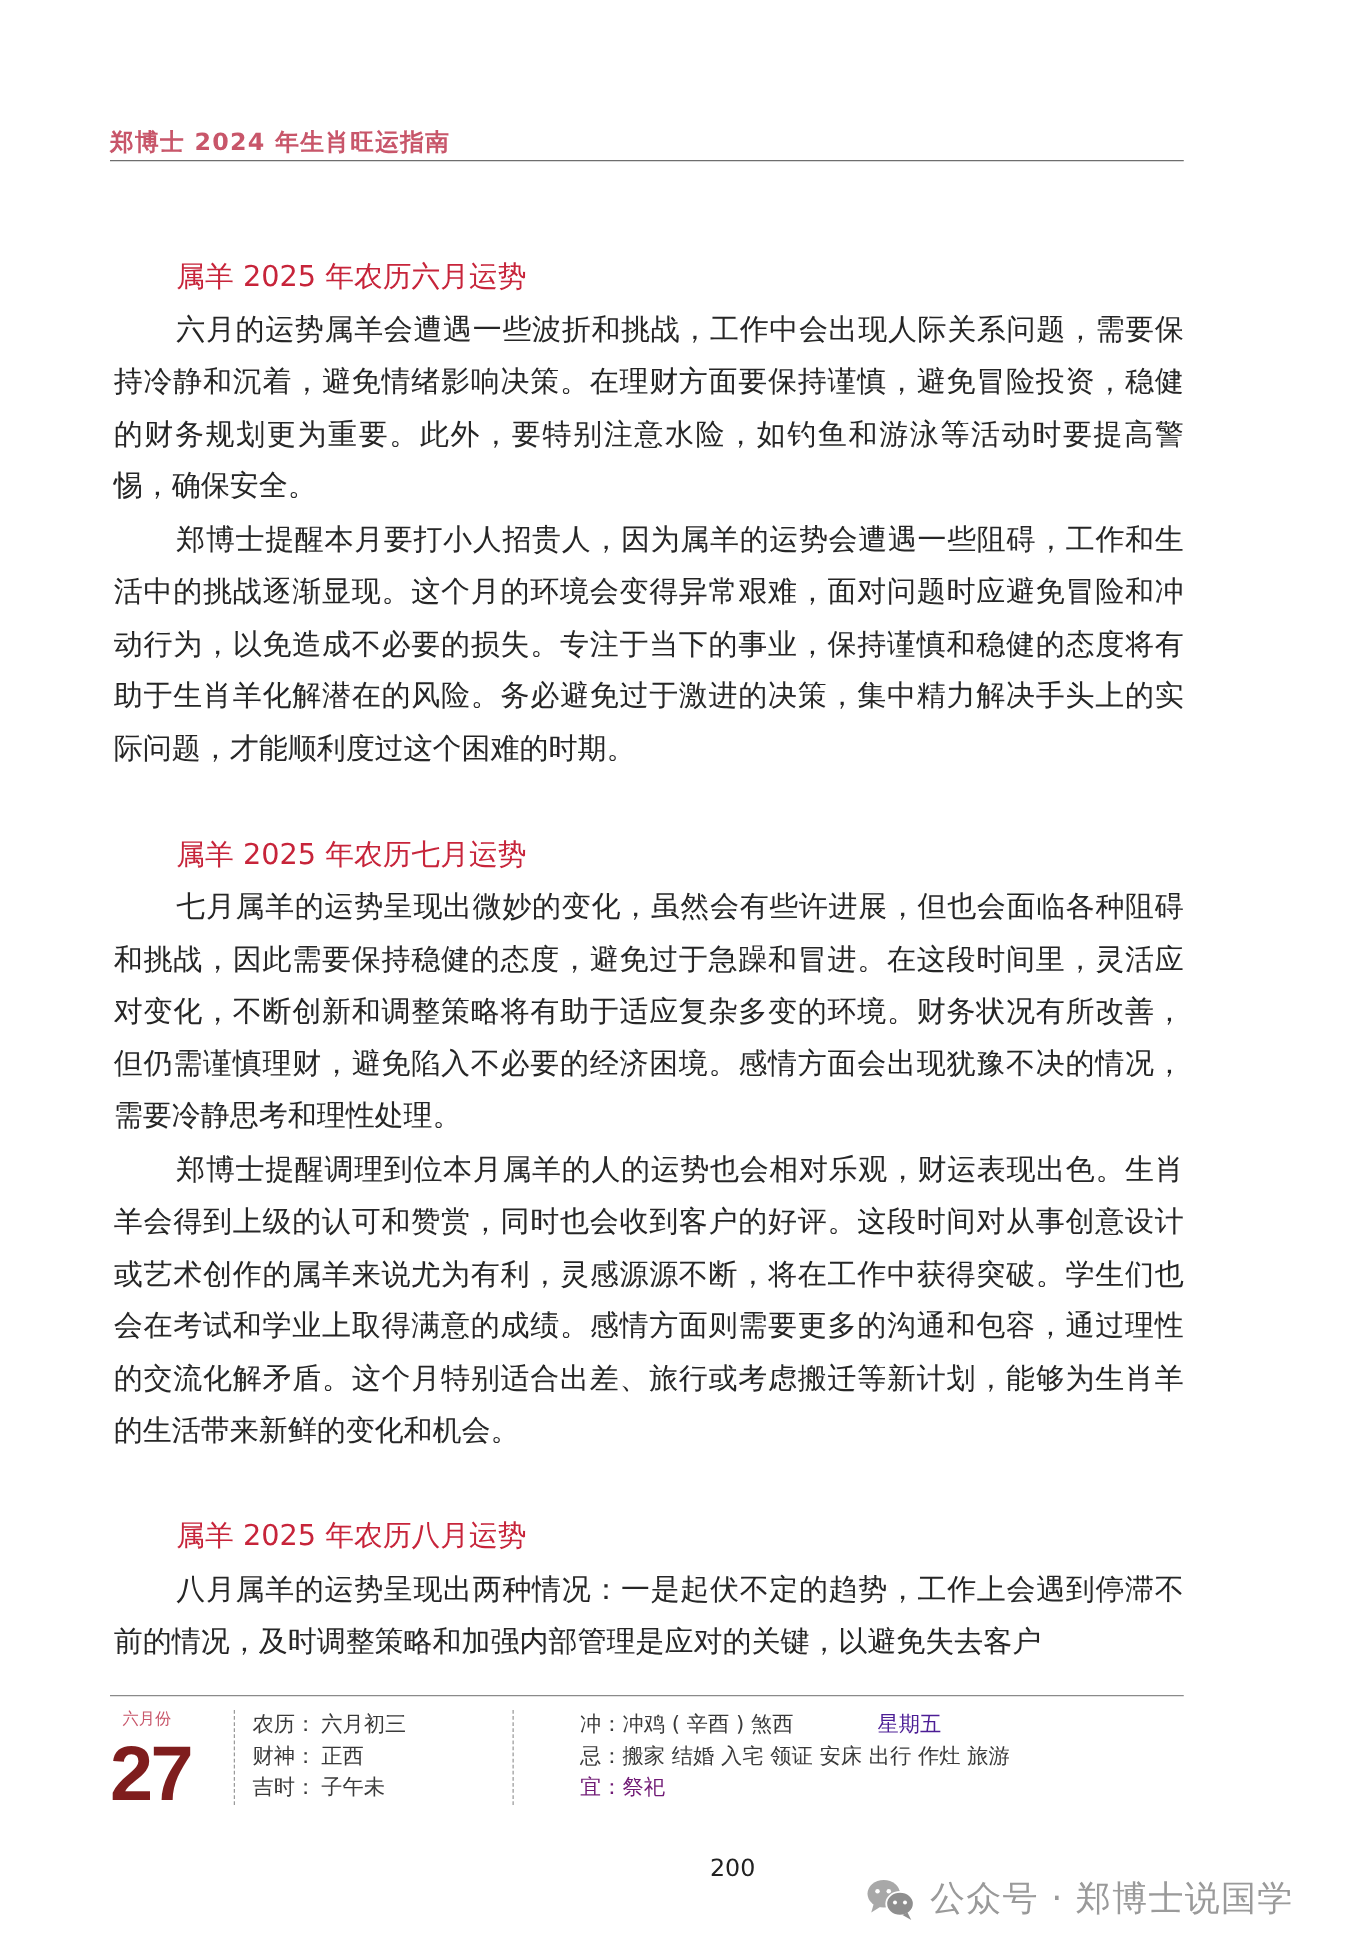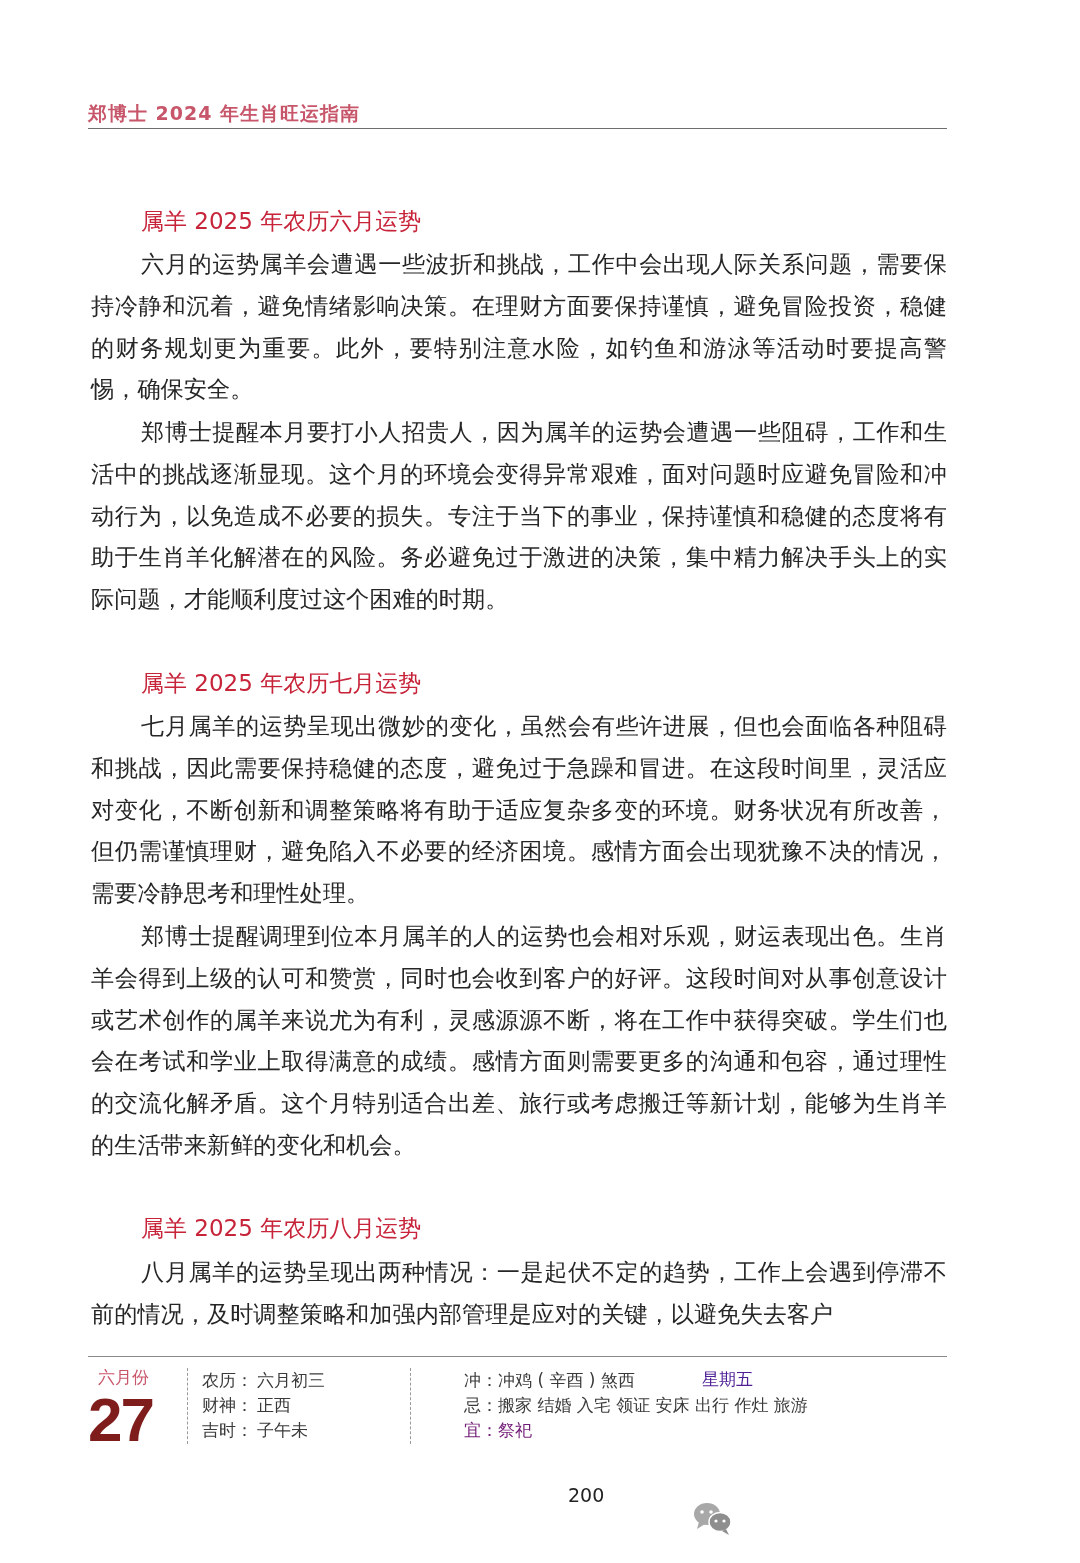--- a/index.html
+++ b/index.html
@@ -17,21 +17,21 @@
   .section-title {
     position: absolute; left: 141px; font-size: 23px; color: #c7243a; font-weight: normal;
   }
   .para {
     position: absolute; left: 91px; width: 856px; font-size: 23.2px; line-height: 41.8px;
     color: #262626; text-align: justify; text-indent: 50px; margin: 0;
   }
   .cal-rule {
     position: absolute; left: 88px; top: 1356px; width: 859px; height: 1px; background: #8a8a8a;
   }
-  .cal-month { position: absolute; left: 98px; top: 1366px; font-size: 17px; color: #c8566a; }
+  .cal-month { position: absolute; left: 98px; top: 1366px; font-size: 13px; color: #c8566a; }
   .cal-day {
     position: absolute; left: 88px; top: 1380px; font-size: 62px; font-weight: bold;
     font-family: "Liberation Sans", sans-serif; color: #7f1d1d; letter-spacing: -2px; line-height: 80px;
   }
   .vdash { position: absolute; width: 0; border-left: 1px dashed #9a9a9a; }
   .cal-col { position: absolute; font-size: 17px; color: #3a3a3a; line-height: 25px; }
   .cal-col .row { white-space: nowrap; }
   .cal-col .lbl { display: inline-block; }
   .cal-col .val { margin-left: 4px; }
   .pink { color: #701a75; }
@@ -101,13 +101,14 @@
       <ellipse cx="15" cy="14" rx="13" ry="11" fill="#a8a8a8"></ellipse>
       <polygon points="7,22 5,29 13,24" fill="#a8a8a8"></polygon>
       <circle cx="10" cy="12" r="1.8" fill="#fff"></circle>
       <circle cx="19" cy="12" r="1.8" fill="#fff"></circle>
       <ellipse cx="28" cy="22" rx="11" ry="9.5" fill="#8e8e8e" stroke="#fff" stroke-width="1.5"></ellipse>
       <polygon points="34,29 37,35 30,31" fill="#8e8e8e"></polygon>
       <circle cx="24" cy="21" r="1.6" fill="#fff"></circle>
       <circle cx="32" cy="21" r="1.6" fill="#fff"></circle>
     </svg>
   </span>
+  <span>公众号 · 郑博士说国学</span>
 </div>
 
 </body></html>

